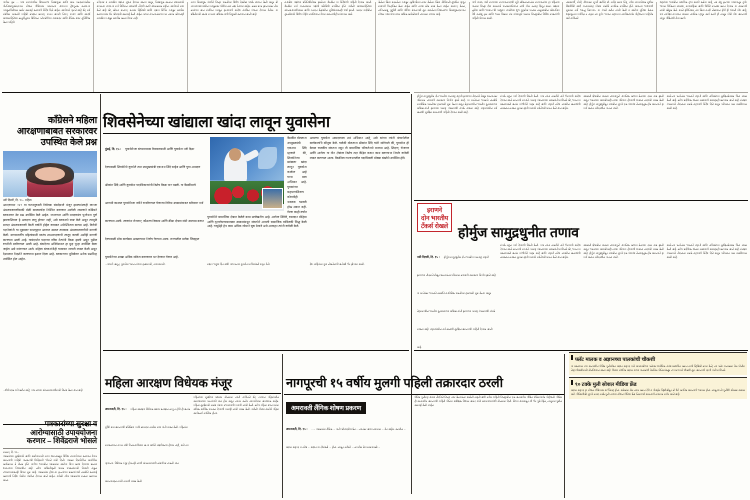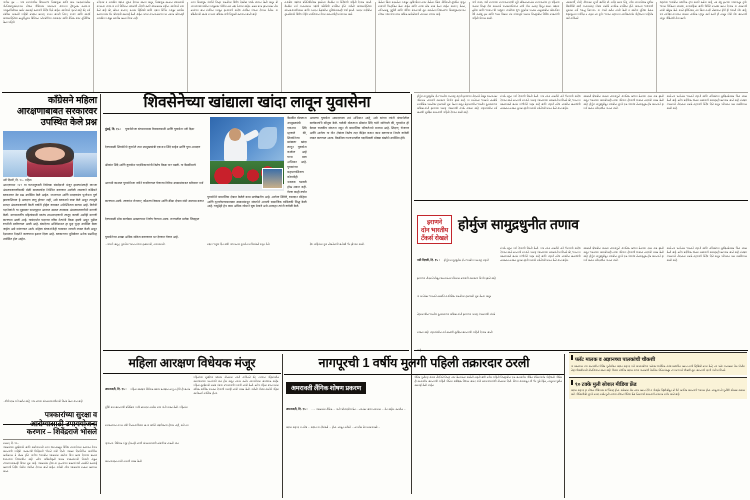--- a/index.html
+++ b/index.html
@@ -12,26 +12,26 @@
   .page{position:relative;width:750px;height:500px;}
 
   
   .copy{font-size:3.05px;line-height:1.62;text-align:justify;color:#2a2722;
         letter-spacing:.02px;word-spacing:.2px;font-family:"Liberation Serif",serif;}
   .copy.tiny{font-size:2.8px;line-height:1.6;}
   .copy.mini{font-size:2.6px;line-height:1.55;}
 
   
   .hl{font-family:"Liberation Sans","DejaVu Sans",sans-serif;font-weight:bold;
-      color:#0b0a08;line-height:1.18;letter-spacing:-.1px;}
+      color:#0b0a08;line-height:1.18;letter-spacing:-.1px;margin-top:20px;}
   .hl-xl{font-size:15.5px;}
   .hl-lg{font-size:13.5px;}
   .hl-md{font-size:9.2px;}
   .hl-sm{font-size:7.4px;}
-  .center{text-align:center;}
+  .center{text-align:left;}
   .right{text-align:right;}
 
   
   .cols{display:flex;}
   .col{flex:1;}
   .sep{width:3px;}
 
   
   #top-strip{position:absolute;left:0;top:0;width:750px;height:92px;
              display:flex;padding:0;box-sizing:border-box;}
@@ -85,21 +85,21 @@
   
   #iran-story{position:absolute;left:414px;top:202px;width:336px;height:148px;
               box-sizing:border-box;padding:0 3px;}
   #iran-badge{display:inline-block;border:1.1px solid #c3262c;padding:1.5px 3px;
               color:#c3262c;background:#fff;font-family:"Liberation Sans",sans-serif;
               font-weight:bold;font-size:6.4px;line-height:1.25;text-align:center;
               letter-spacing:-.15px;}
   #iran-title{font-size:13.8px;}
 
   
-  #journ-story{position:absolute;left:0;top:400px;width:100px;height:88px;
+  #journ-story{position:absolute;left:0;top:389px;width:100px;height:88px;
                box-sizing:border-box;padding:0 3px;}
 
   
   #mahila-story{position:absolute;left:103px;top:352px;width:178px;height:148px;
                box-sizing:border-box;}
   #nagpur-story{position:absolute;left:284px;top:352px;width:280px;height:148px;
                box-sizing:border-box;}
   #amravati-badge{display:inline-block;background:#16130f;color:#fff;
               font-family:"Liberation Sans",sans-serif;font-weight:bold;
               font-size:6.4px;padding:1.5px 5px;letter-spacing:-.1px;}
@@ -241,21 +241,21 @@
     </div>
     <div class="sep"></div>
     <div class="col">
       <div class="copy mini">आले.ल्या घटनेनंतर भारताने जहाजे आणि नाविकांच्या सुरक्षिततेबाबत चिंता व्यक्त केली आहे. तसेच प्रादेशिक शांतता राखण्याचे आवाहनही करण्यात आले आहे. संरक्षण मंत्रालयाने नौदलाला सतर्क राहण्याचे निर्देश दिले असून परिसरात गस्त वाढविण्यात आली आहे.</div>
     </div>
   </div>
 
   <div style="position:absolute;left:414px;top:200px;width:334px;height:.8px;background:#12100d;"></div>
 
   <div id="iran-story">
-    <div style="display:flex;align-items:flex-start;gap:6px;padding-top:13px;">
+    <div style="display:flex;align-items:flex-start;gap:6px;padding-top:1px;">
       <div id="iran-badge">
         <div>इराणने</div>
         <div>दोन भारतीय</div>
         <div>टँकर्स रोखले</div>
       </div>
       <div class="hl" id="iran-title" style="flex:1;padding-top:2px;">होर्मुज सामुद्रधुनीत तणाव</div>
     </div>
 
     <div class="cols" style="padding-top:3px;">
       <div class="col">
@@ -306,21 +306,21 @@
       <div class="sep"></div>
       <div class="col">
         <div class="copy mini">महिलांच्या सुरक्षेच्या प्रश्नावर बोलताना त्यांनी सांगितले की, राज्यात महिलांवरील अत्याचाराच्या घटनांमध्ये वाढ होत असून त्यावर कठोर उपाययोजना आवश्यक आहेत. महिला सुरक्षेसाठी स्वतंत्र यंत्रणा उभारण्याची मागणी त्यांनी केली. तसेच महिला बचत गटांना अधिक आर्थिक पाठबळ देण्याची गरजही त्यांनी व्यक्त केली. यावेळी मोठ्या संख्येने महिला कार्यकर्त्या उपस्थित होत्या.</div>
       </div>
     </div>
   </div>
 
   <div style="position:absolute;left:282px;top:354px;width:.6px;height:144px;background:#3a3731;"></div>
 
   <div id="nagpur-story">
-    <div class="hl center" style="padding:4px 2px 0 2px;font-size:12.6px;">नागपूरची 1 वर्षीय मुलगी पहिली तक्रारदार ठरली</div>
+    <div class="hl center" style="padding:4px 2px 0 2px;font-size:12.6px;">नागपूरची १५ वर्षीय मुलगी पहिली तक्रारदार ठरली</div>
     <div style="width:100%;height:.6px;background:#12100d;margin:3px 0 2px 0;"></div>
 
     <div class="cols" style="padding:0 2px;">
       <div class="col" style="flex:.85;">
         <div style="margin-bottom:2px;">
           <span id="amravati-badge">अमरावती लैंगिक शोषण प्रकरण</span>
         </div>
         <span class="dateline">अमरावती, दि. १५ :</span>
         <span class="copy mini">... : पत्रकारांना सैनिक ... पाठी फौजदारीमार्फत ... त्यानंतर आणा तपासात ... बेन आहेत. कटारील ... अज्ञान अहमद व उजेड ... अज्ञान या दोघांकडे ... होता. त्यातून उजेडने ... लमसील डेटा स्वरूपाकडे ...</span>
       </div>

